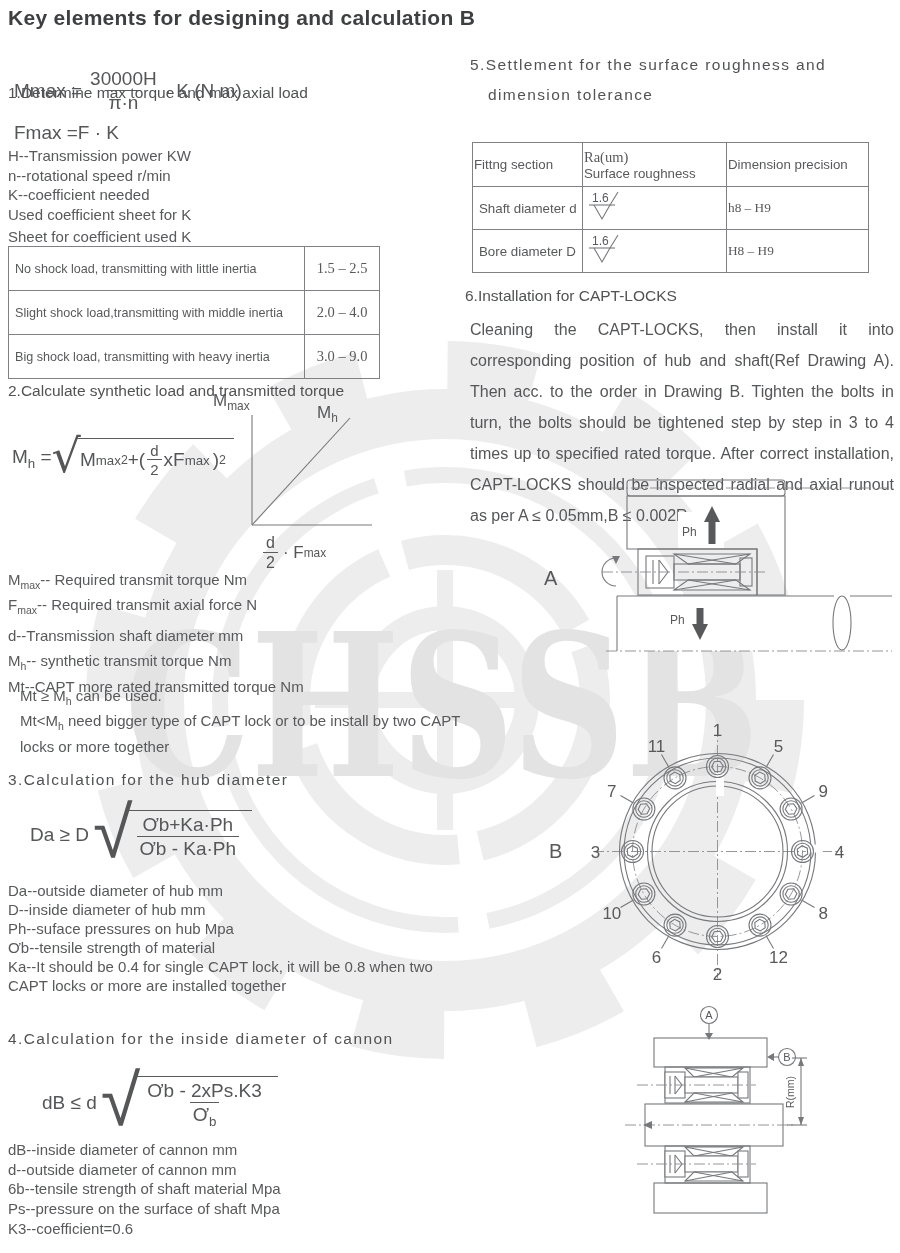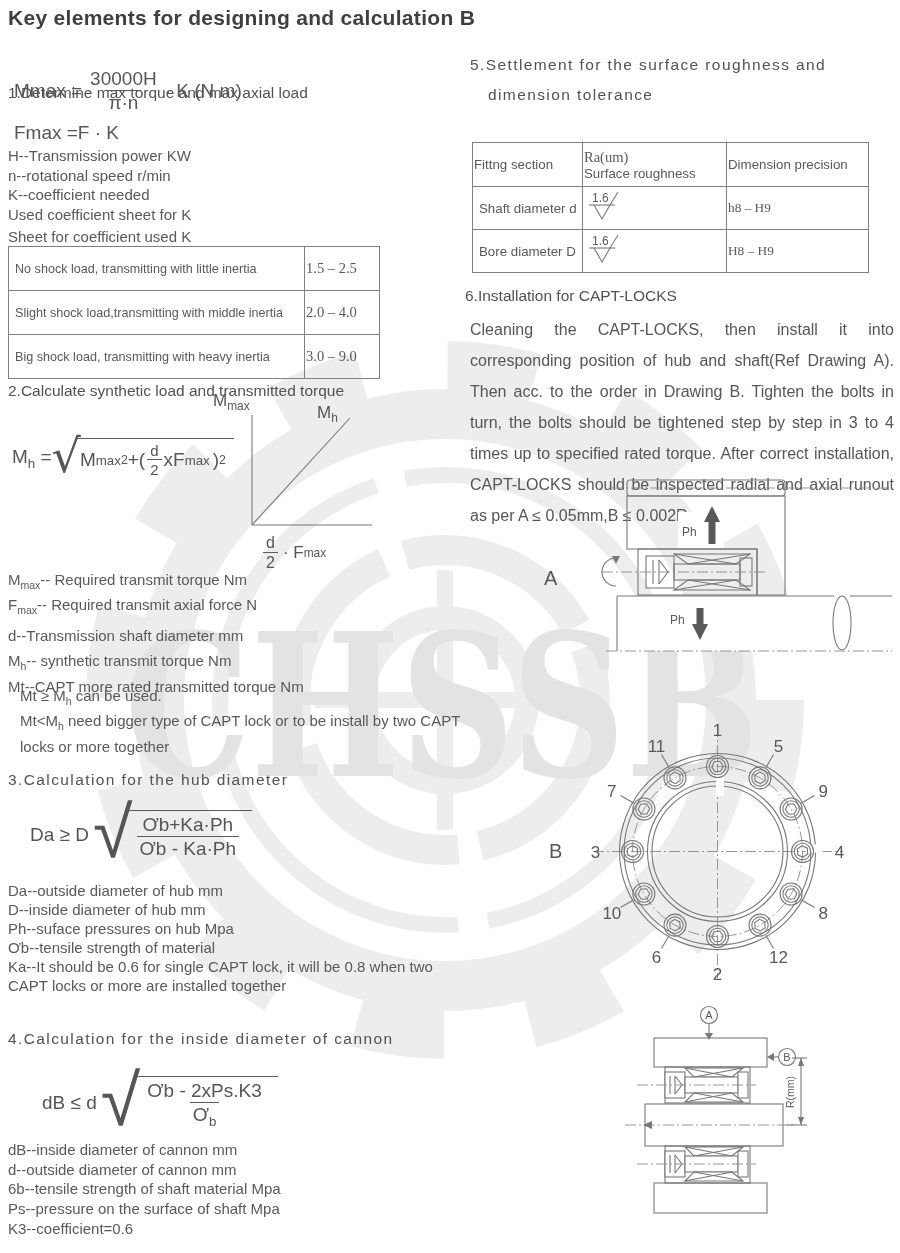--- a/index.html
+++ b/index.html
@@ -21,21 +21,21 @@
   .frac .num{padding:0 3px;}
   .sqrt{display:inline-flex;align-items:center;}
   .rad{font-family:"DejaVu Sans",sans-serif;line-height:.8;transform:translateY(-2px);}
   .rad-md{font-size:46px;}
   .rad-lg{font-size:72px;font-weight:100;}
   .vinc{border-top:1.7px solid #5a5b5d;padding:3px 8px 0 4px;display:inline-flex;align-items:center;margin-left:-5px;}
   table{border-collapse:collapse;}
   .tb td{border:1px solid #808184;}
   .ktab td{height:41px;}
   .ktab .c1{font-size:12.6px;padding:0 6px;white-space:nowrap;width:283px;}
-  .ktab .c2{font-family:"Liberation Serif",serif;font-size:14.5px;text-align:left;width:72px;}
+  .ktab .c2{font-family:"Liberation Serif",serif;font-size:14.5px;text-align:center;width:72px;}
   .rtab .hc{text-align:left;}
   .rtab td{font-size:13.3px;}
   .serif{font-family:"Liberation Serif",serif;font-size:14.5px;}
   .para{font-size:16px;line-height:31px;text-align:justify;color:#555658;}
   .wm-text{font-family:"DejaVu Serif","Liberation Serif",serif;font-weight:bold;color:#e3e3e4;
            font-size:198px;line-height:1;letter-spacing:0px;transform:scaleX(.80);transform-origin:center;}
   svg text{fill:#58595b;font-family:"Liberation Sans",sans-serif;}
   .dln{stroke:#77787b;stroke-width:1.1;fill:none;}
   .dline{stroke:#8a8b8e;stroke-width:.9;fill:none;stroke-dasharray:11 3 2 3;}
   .blab{font-size:17px;}
@@ -168,21 +168,21 @@
             </span>
       </span>
         </span>
     </div>
 
     <div class="abs" style="left:8px;top:882px;font-size:15px;line-height:18.9px;">
       <div>Da--outside diameter of hub  mm</div>
       <div>D--inside diameter of hub  mm</div>
       <div>Ph--suface pressures on hub Mpa</div>
       <div>Ơb--tensile strength of material</div>
-      <div>Ka--It should be 0.6 for single CAPT lock, it will be 0.8 when two</div>
+      <div>Ka--It should be 0.4 for single CAPT lock, it will be 0.8 when two</div>
       <div>CAPT locks or more are installed together</div>
     </div>
 
     <div class="abs sh sh-sp" style="left:8px;top:1030px;">4.Calculation for the inside diameter of cannon</div>
 
     <div class="abs fml" style="left:42px;top:1074px;">
       <span>dB ≤ d</span>
       <span class="sqrt" style="margin-left:4px;">
           <span class="rad rad-lg">√</span>
           <span class="vinc">

